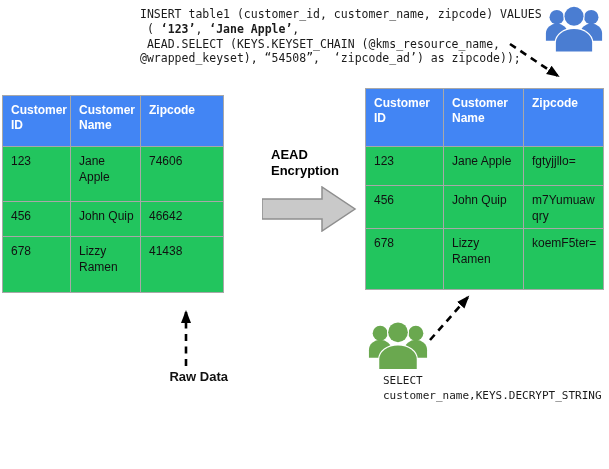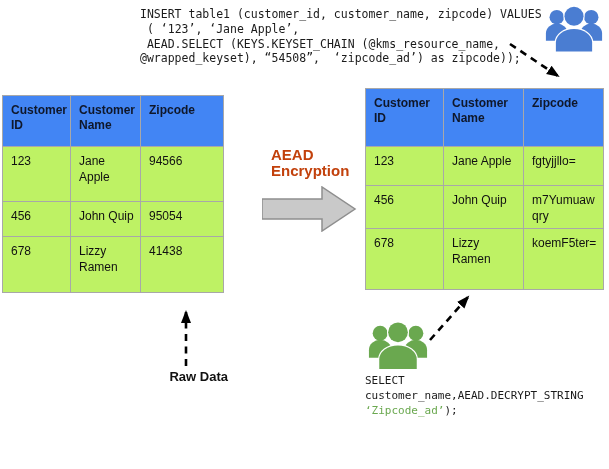--- a/index.html
+++ b/index.html
@@ -13,55 +13,55 @@
   }
 
   
   .sql {
     position: absolute;
     font-family: "DejaVu Sans Mono", monospace;
     color: #1a1a1a;
   }
   .sql .sql-line { white-space: pre; }
   .insert-sql { left: 140px; top: 7px; font-size: 11.5px; line-height: 14.8px; }
-  .select-sql { left: 365px; top: 374px; font-size: 11px; line-height: 14.8px; }
-  .sql .b { font-weight: normal; }
+  .select-sql { left: 383px; top: 374px; font-size: 11px; line-height: 14.8px; }
+  .sql .b { font-weight: bold; }
   .sql .green { color: #6aa84f; }
 
   
   .dtable {
     position: absolute;
     border-collapse: collapse;
     table-layout: fixed;
     font-size: 12px;
     color: #111;
   }
   .dtable th, .dtable td {
     border: 1px solid #a8a8a8;
     vertical-align: top;
     text-align: left;
     padding: 7px 4px 3px 8px;
     overflow: hidden;
   }
   .dtable th {
     background: #4285f4;
-    color: #0f172a;
+    color: #ffffff;
     font-weight: bold;
     line-height: 1.28;
   }
-  .dtable td { line-height: 1.3; background: #bef264; }
+  .dtable td { line-height: 1.3; background: #22c55e; }
   .dtable td.zip { word-break: break-all; }
   .left-table  { left: 2px;   top: 95px;  width: 221px; }
   .right-table { left: 365px; top: 88px;  width: 238px; }
 
   
   .arrow-label {
     position: absolute; left: 271px; top: 147px;
-    font-weight: bold; font-size: 15px; line-height: 16px;
-    color: #c2410c; white-space: pre-line;
+    font-weight: bold; font-size: 13px; line-height: 16px;
+    color: #000000; white-space: pre-line;
   }
   .raw-label {
     position: absolute; left: 146px; top: 369px; width: 82px;
     text-align: right; font-weight: bold; font-size: 13px; color: #111;
   }
 
   
   .abs { position: absolute; }
   .arr line {
     stroke: #000; stroke-width: 2.6;
@@ -112,26 +112,26 @@
       <tr style="height:51px">
         <th>Customer ID</th>
         <th>Customer Name</th>
         <th>Zipcode</th>
       </tr>
     </thead>
     <tbody>
       <tr style="height:55px">
         <td>123</td>
         <td>Jane Apple</td>
-        <td>94566</td>
+        <td>74606</td>
       </tr>
       <tr style="height:35px">
         <td>456</td>
         <td>John Quip</td>
-        <td>95054</td>
+        <td>46642</td>
       </tr>
       <tr style="height:56px">
         <td>678</td>
         <td>Lizzy Ramen</td>
         <td>41438</td>
       </tr>
     </tbody>
   </table>
 
   <div class="arrow-label">AEAD
@@ -187,17 +187,16 @@
       <path class="front" d="M12,53 v-10 a20,15 0 0 1 40,0 v10 z"></path>
     </g>
   </svg>
 
   <svg class="abs arr" style="left:424px; top:288px;" width="52" height="58">
     <line x1="6" y1="52" x2="44" y2="9" marker-end="url(#ah)"></line>
   </svg>
 
   <div class="sql select-sql">
     <div class="sql-line"><span>SELECT</span></div>
-    <div class="sql-line"><span>customer_name,AEAD.DECRYPT_STRING</span></div>
-    <div class="sql-line"><span class="green">‘Zipcode_ad’</span><span>);</span></div>
+    <div class="sql-line"><span>customer_name,KEYS.DECRYPT_STRING</span></div>
   </div>
 
 </div>
 
 </body></html>

